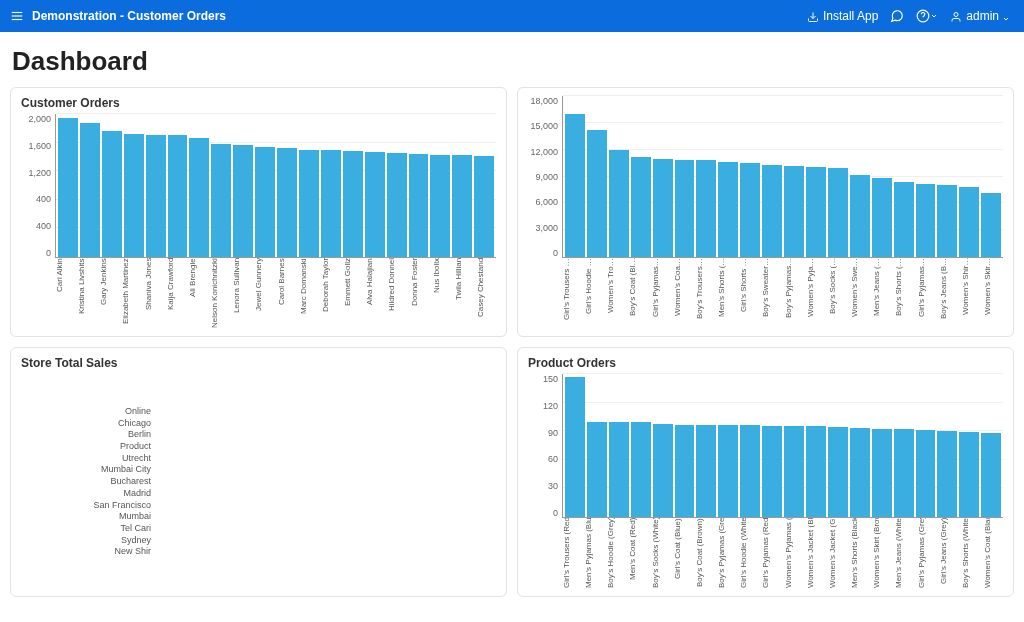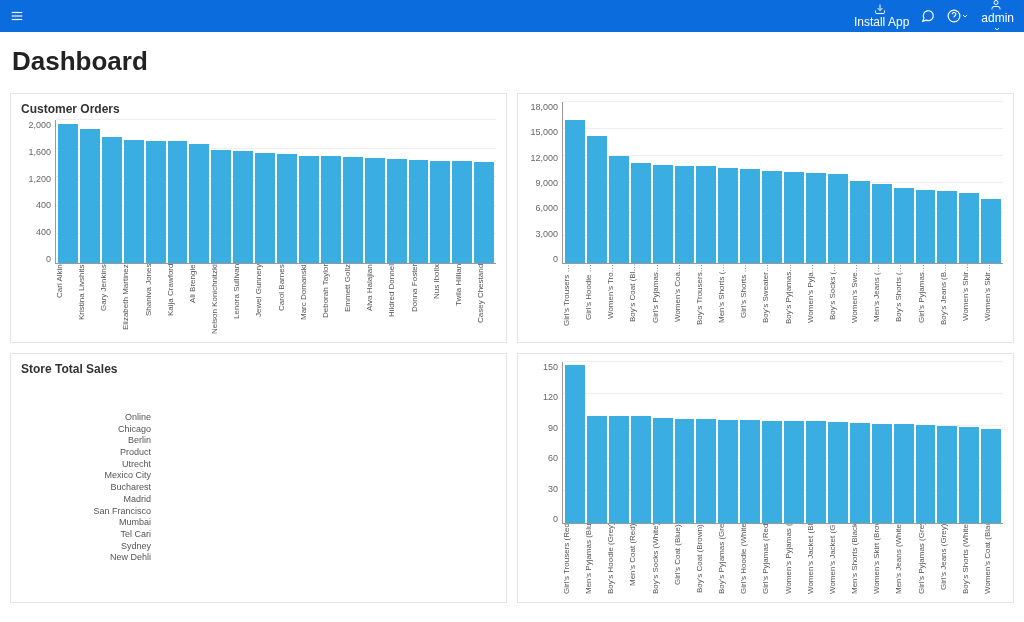--- a/index.html
+++ b/index.html
@@ -1,26 +1,26 @@
 <!DOCTYPE html>
 <html><head>
 <meta charset="utf-8">
 <style>
   * { box-sizing: border-box; margin: 0; padding: 0; }
   html, body { width: 1024px; height: 622px; font-family: -apple-system, BlinkMacSystemFont, "Segoe UI", Arial, sans-serif; background: #fff; color: #222; }
   .header { height: 32px; background: #0b6cdd; color: #fff; display: flex; align-items: center; padding: 0 10px; font-size: 12px; }
   .header .menu-icon { margin-right: 8px; display: flex; align-items: center; cursor: pointer; }
   .header .title { font-weight: 600; }
   .header .spacer { flex: 1; }
-  .header .hbtn { display: flex; align-items: center; margin-left: 12px; cursor: pointer; flex-direction: column; }
+  .header .hbtn { display: flex; align-items: flex-end; margin-left: 12px; cursor: pointer; }
   .header .hbtn svg { margin-right: 4px; }
   .header .icon-only { margin-left: 12px; cursor: pointer; display:flex; align-items:center; }
-  .page-title { font-size: 26px; font-weight: 700; margin: 14px 12px 16px 12px; }
+  .page-title { font-size: 26px; font-weight: 700; margin: 14px 12px 10px 12px; }
   .grid { display: grid; grid-template-columns: 1fr 1fr; grid-template-rows: 250px 250px; gap: 10px; padding: 0 10px 10px 10px; }
-  .card { border: 1px solid #e3e3e3; border-radius: 0; padding: 8px 10px 6px 10px; display: flex; flex-direction: column; overflow: hidden; }
+  .card { border: 1px solid #e3e3e3; border-radius: 6px; padding: 8px 10px 6px 10px; display: flex; flex-direction: column; overflow: hidden; }
   .card-title { font-size: 12px; font-weight: 700; margin-bottom: 4px; color: #333; }
   .chart-area { flex: 1; display: flex; flex-direction: column; }
   
   .bar-zone { flex: 1; position: relative; display: flex; }
   .y-axis { width: 34px; display: flex; flex-direction: column; justify-content: space-between; font-size: 9px; color: #666; text-align: right; padding-right: 4px; }
   .plot { flex: 1; position: relative; border-left: 1px solid #999; border-bottom: 1px solid #999; }
   .grid-line { position: absolute; left: 0; right: 0; border-top: 1px solid #eee; }
   .bars { position: absolute; inset: 0; display: flex; align-items: flex-end; gap: 2px; padding: 0 2px; }
   .bar { flex: 1; background: #3aaee1; min-width: 2px; }
   .x-labels { display: flex; padding-left: 34px; gap: 2px; height: 72px; }
@@ -36,20 +36,21 @@
 <body>
 
 <div class="header">
   <span class="menu-icon">
     <svg width="14" height="14" viewBox="0 0 24 24" fill="none" stroke="#fff" stroke-width="2">
         <line x1="3" y1="6" x2="21" y2="6"></line>
         <line x1="3" y1="12" x2="21" y2="12"></line>
         <line x1="3" y1="18" x2="21" y2="18"></line>
       </svg>
   </span>
+  <span class="title">Demonstration - Customer Orders</span>
   <span class="spacer"></span>
   <span class="hbtn">
     <svg width="12" height="12" viewBox="0 0 24 24" fill="none" stroke="#fff" stroke-width="2">
         <path d="M21 15v4a2 2 0 0 1-2 2H5a2 2 0 0 1-2-2v-4"></path>
         <polyline points="7 10 12 15 17 10"></polyline>
         <line x1="12" y1="15" x2="12" y2="3"></line>
       </svg>
     <span>Install App</span>
   </span>
   <span class="icon-only">
@@ -221,34 +222,35 @@
   <div class="card">
     <div class="card-title">Store Total Sales</div>
     <div class="chart-area">
         <div class="pie-wrap">
           <div class="pie-legend">
             <div>Online</div>
             <div>Chicago</div>
             <div>Berlin</div>
             <div>Product</div>
             <div>Utrecht</div>
-            <div>Mexico City</div>
+            <div>Mumbai City</div>
             <div>Bucharest</div>
             <div>Madrid</div>
             <div>San Francisco</div>
             <div>Mumbai</div>
             <div>Tel Cari</div>
             <div>Sydney</div>
-            <div>New Dehli</div>
+            <div>New Shir</div>
           </div>
         </div>
       </div>
   </div>
 
   <div class="card">
+    <div class="card-title">Product Orders</div>
     <div class="chart-area">
         <div class="bar-zone">
           <div class="y-axis">
             <div>150</div>
             <div>120</div>
             <div>90</div>
             <div>60</div>
             <div>30</div>
             <div>0</div>
           </div>

